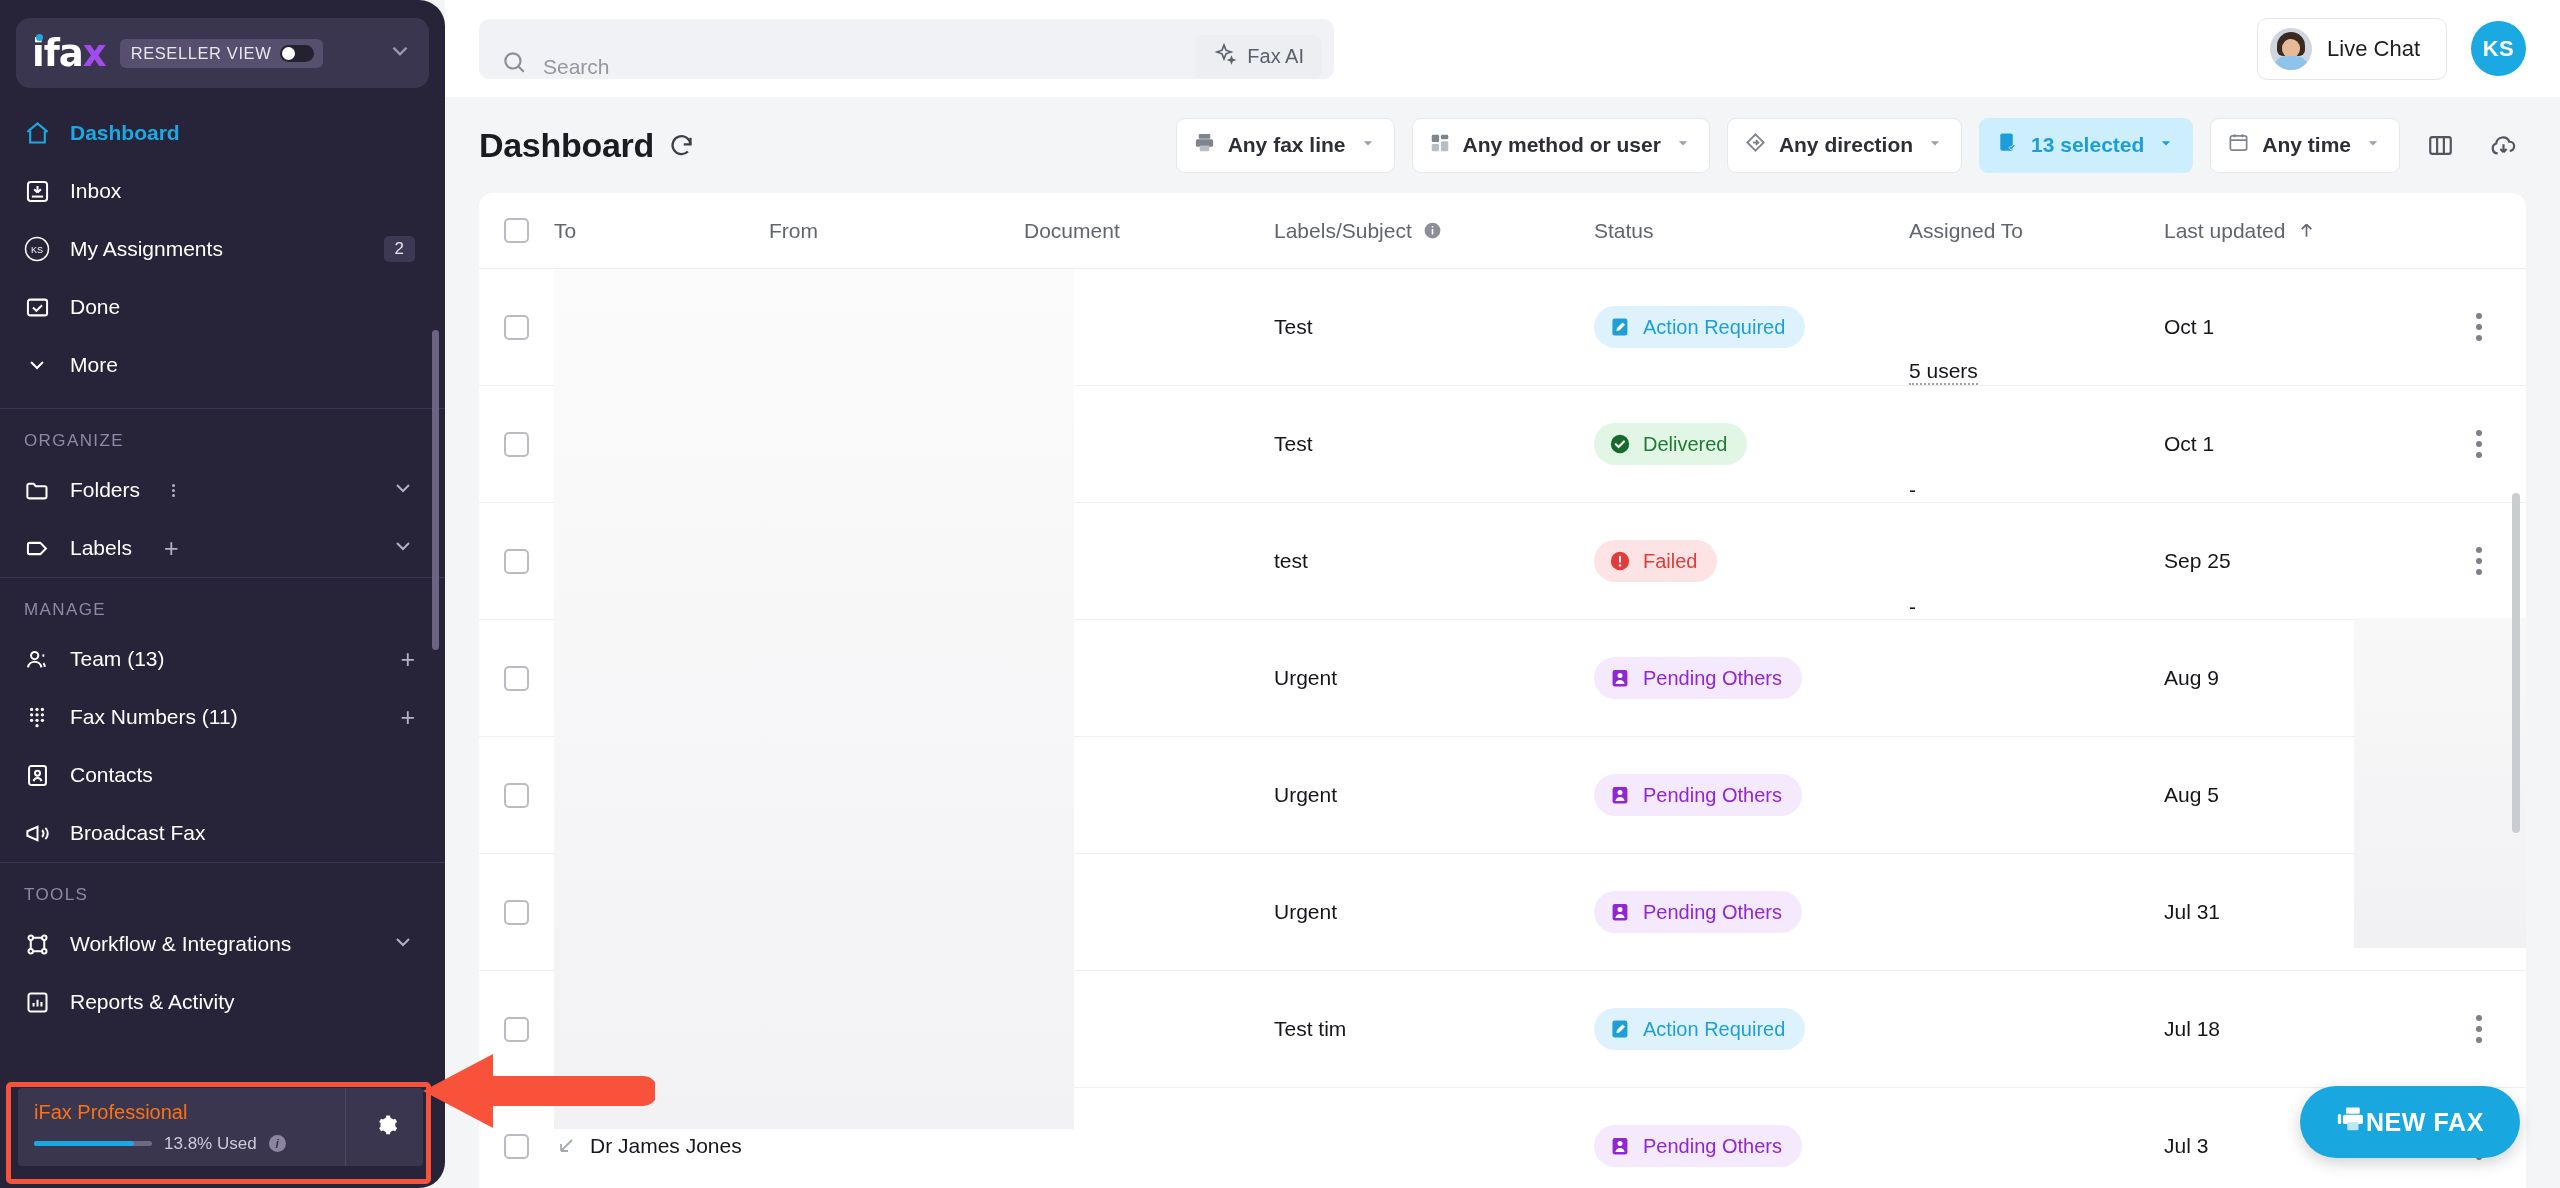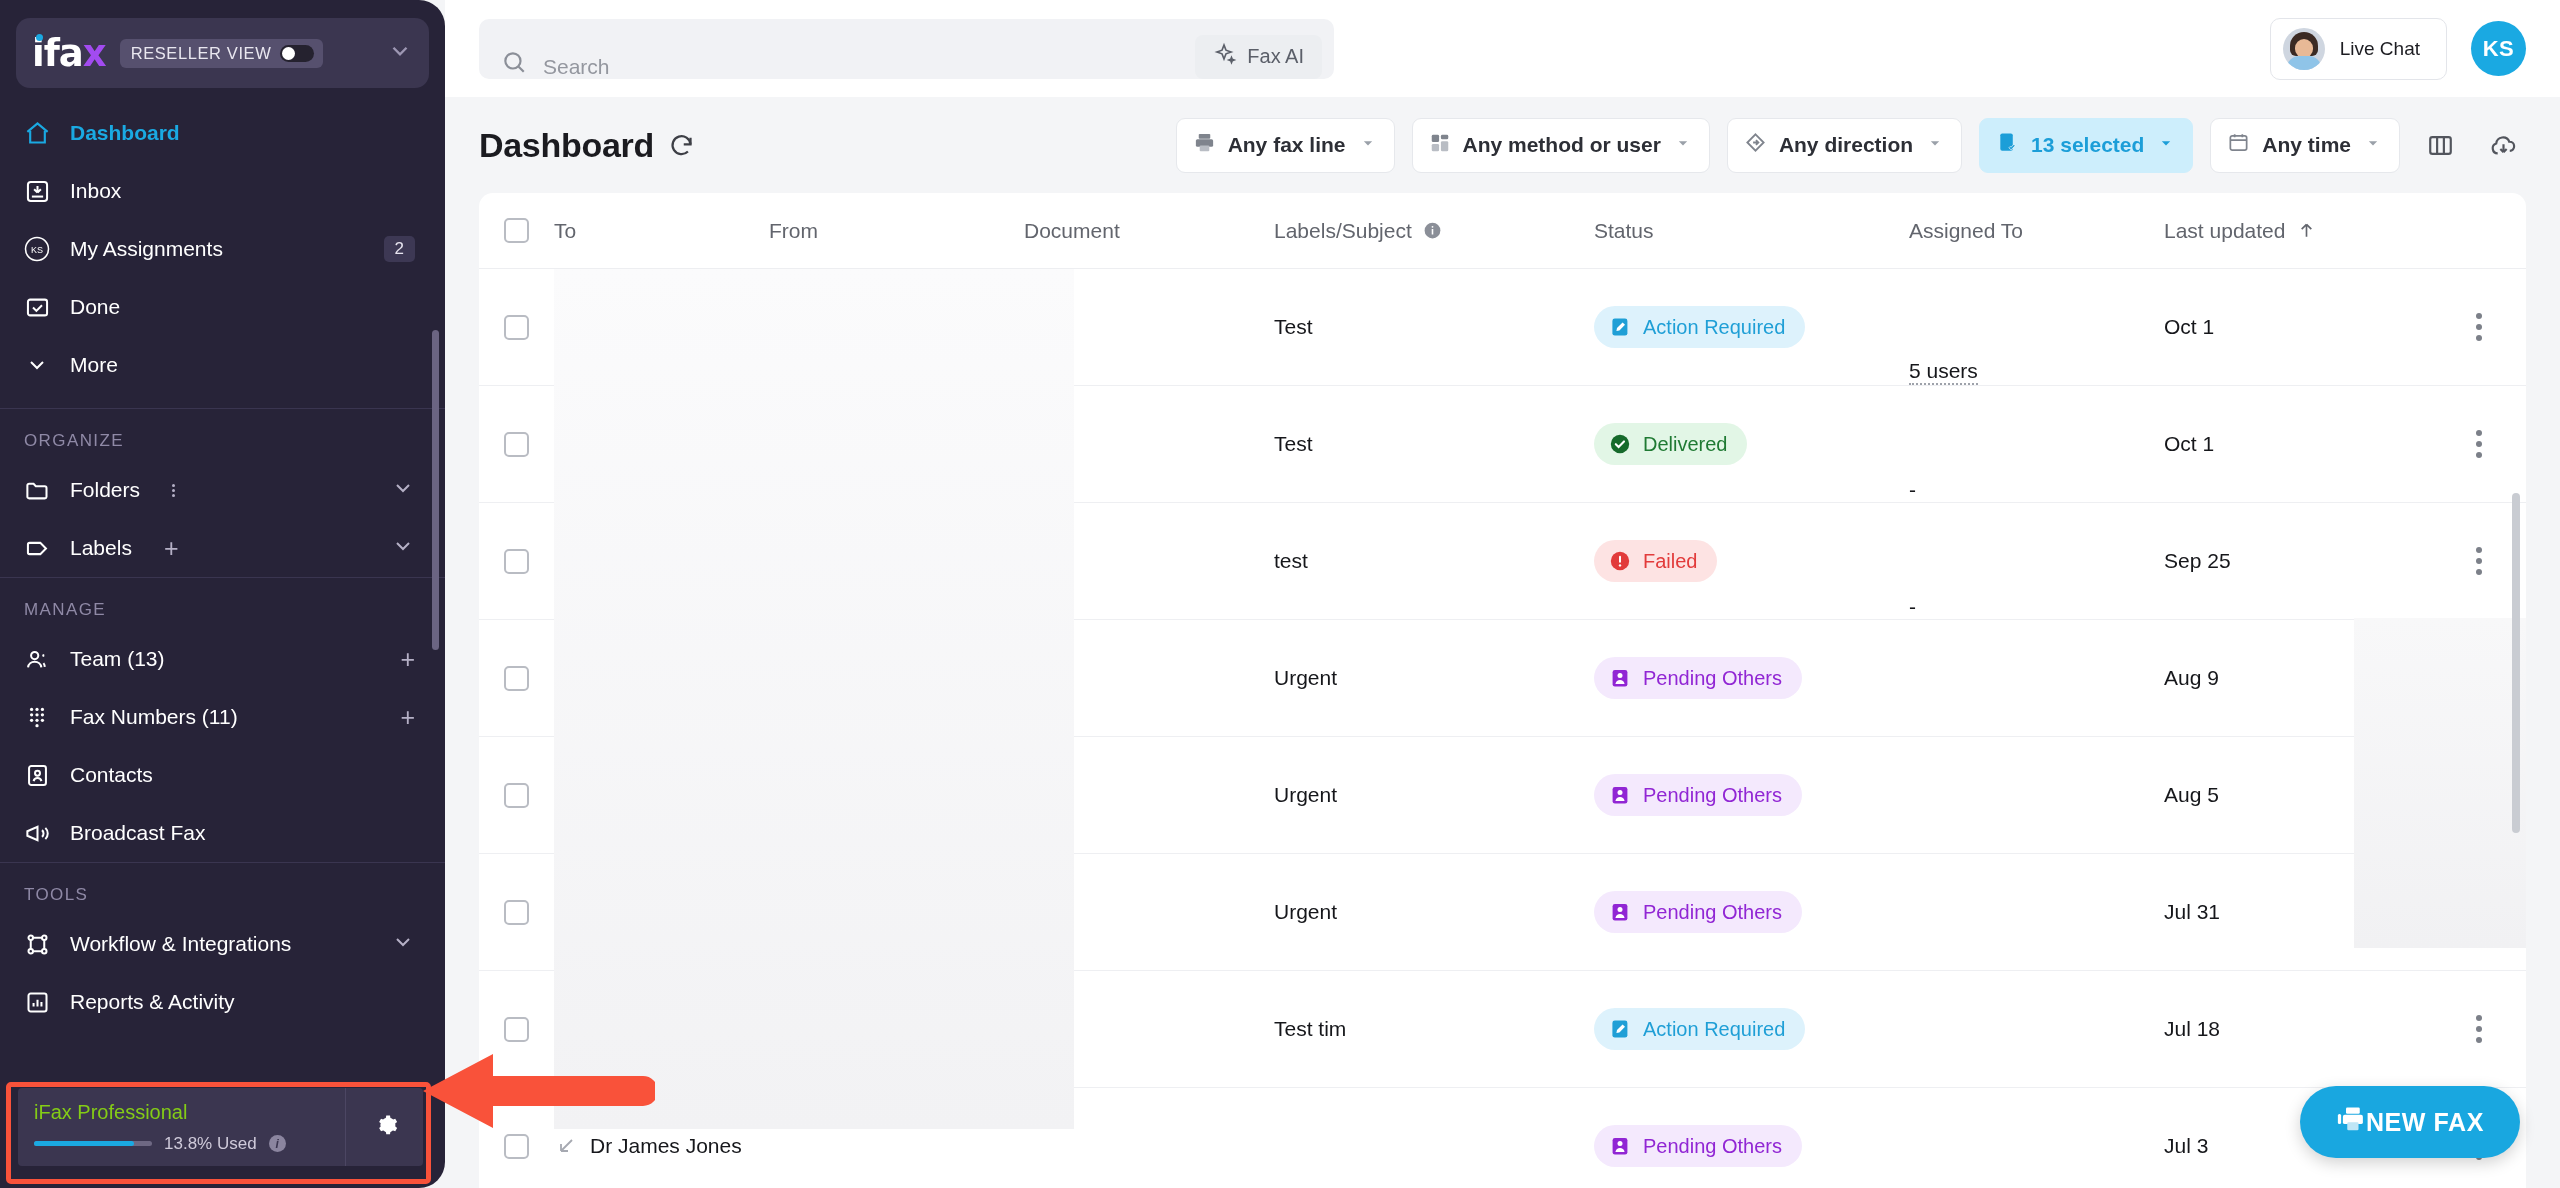--- a/index.html
+++ b/index.html
@@ -66,21 +66,21 @@
   .plan-wrap { margin-top: auto; position: relative; padding: 0 0 12px 0; }
   .plan-outline {
     position: absolute; left: 6px; right: 14px; top: -6px; bottom: 4px;
     border: 5px solid #f9523a; border-radius: 5px; pointer-events: none; z-index: 5;
   }
   .plan-card {
     margin: 0 22px 10px 18px; background: #3b3650; border-radius: 4px;
     height: 78px; display: flex; align-items: center;
   }
   .plan-info { flex: 1; padding: 0 16px; }
-  .plan-name { color: #84cc16; font-size: 20px; margin-bottom: 10px; }
+  .plan-name { color: #f97316; font-size: 20px; margin-bottom: 10px; }
   .plan-meter { display: flex; align-items: center; gap: 12px; }
   .bar { width: 118px; height: 5px; background: #6e6883; border-radius: 3px; position: relative; }
   .bar > i { position:absolute; left:0; top:0; bottom:0; background:#1aa9e2; border-radius:3px; display:block; }
   .plan-used { color: #cfcada; font-size: 17px; }
   .info-dot { width:17px; height:17px; border-radius:50%; background:#8b859f; color:#3b3650;
               font-size:12px; font-weight:700; display:flex; align-items:center;
               justify-content:center; font-style: italic; }
   .gear-cell { width: 78px; display:flex; align-items:center; justify-content:center;
                border-left: 1px solid #4c4663; height: 100%; }
 
@@ -106,21 +106,21 @@
     cursor: pointer; background:#fff;
   }
   .lc-avatar { width: 42px; height: 42px; border-radius: 50%; overflow:hidden;
                background: #cfd6e0; position: relative; flex:0 0 42px; }
   .lc-avatar .hair { position:absolute; left:7px; top:4px; width:28px; height:24px;
                      background:#3b2a23; border-radius:14px 14px 6px 6px; }
   .lc-avatar .face { position:absolute; left:12px; top:11px; width:18px; height:19px;
                      background:#e8b996; border-radius:9px; }
   .lc-avatar .body { position:absolute; left:4px; bottom:0; width:34px; height:14px;
                      background:#8fc4e8; border-radius:12px 12px 0 0; }
-  .lc-text { font-size: 19px; color: #1d1d22; }
+  .lc-text { font-size: 22px; color: #1d1d22; }
   .user-avatar { width: 55px; height: 55px; border-radius: 50%; background: #1aa9e2;
                  color: #fff; font-size: 22px; font-weight: 600; display:flex;
                  align-items:center; justify-content:center; letter-spacing:.5px; cursor:pointer;}
 
   .content { flex: 1; background: #f4f5f7; padding: 0 34px 0 34px;
              display: flex; flex-direction: column; min-height: 0; position: relative; }
   .page-head { display: flex; align-items: center; height: 96px; }
   .page-title { font-size: 34px; font-weight: 700; color: #1b1b20; letter-spacing:-.3px; }
   .refresh-ic { margin-left: 14px; color: #3d3f46; display:flex; }
   .filters { margin-left: auto; display: flex; align-items: center; gap: 17px; font-weight: bold; }

